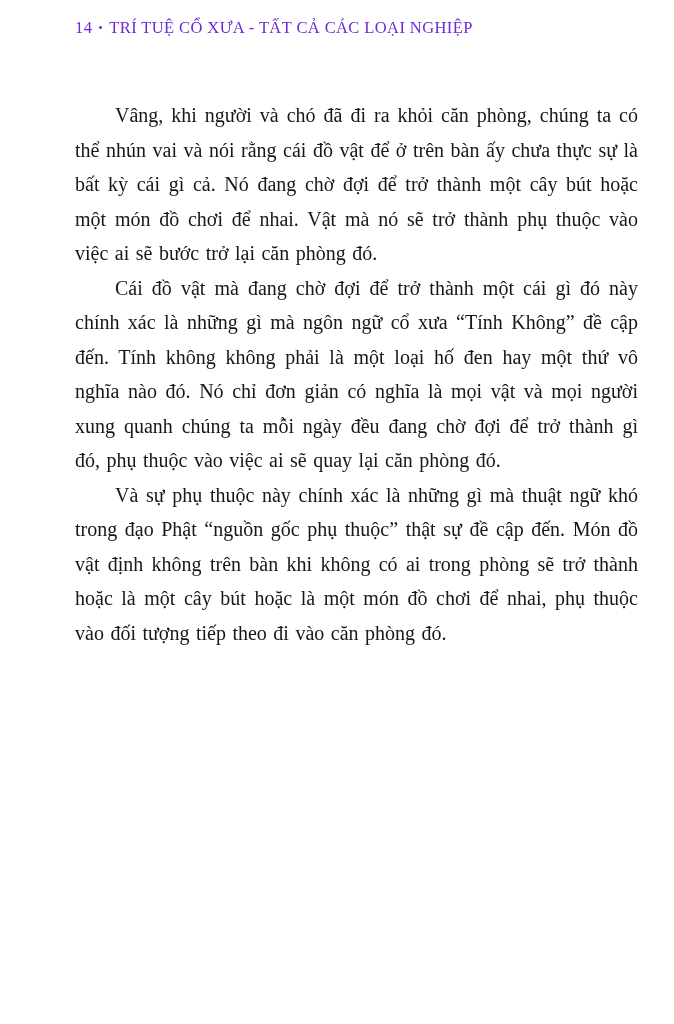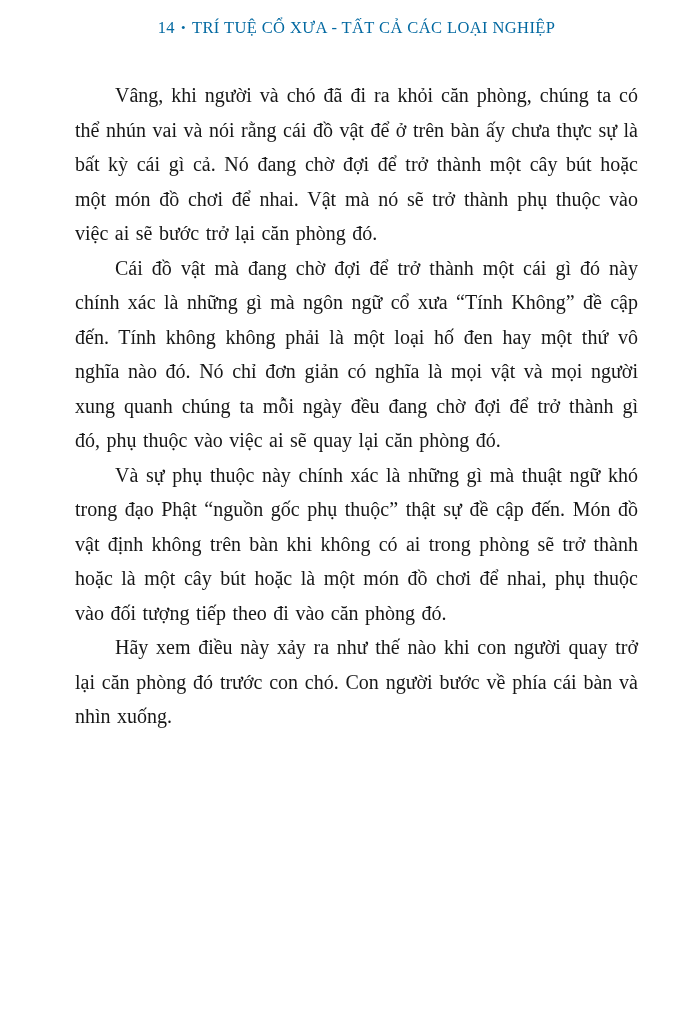--- a/index.html
+++ b/index.html
@@ -15,31 +15,30 @@
     background: #ffffff;
     color: #1b1b1b;
     font-family: "Liberation Serif", "DejaVu Serif", serif;
     overflow: hidden;
     box-sizing: border-box;
     padding: 18px 36px 0 75px;
   }
   .running-header {
     font-size: 16.5px;
     letter-spacing: 0.4px;
-    color: #0369a1;
+    color: #6d28d9;
     white-space: nowrap;
-    text-align: center;
   }
   .running-header .sep {
     margin: 0 6px;
     font-size: 13px;
     vertical-align: 1px;
   }
   .body-text {
-    margin-top: 40px;
+    margin-top: 60px;
   }
   .body-text p {
     margin: 0;
     font-size: 20px;
     line-height: 34.5px;
     text-align: justify;
     text-indent: 40px;
     word-spacing: 1.5px;
     color: #171717;
   }
@@ -50,16 +49,15 @@
 <div class="page">
 
   <div class="running-header">
     <span>14</span><span class="sep">•</span><span>TRÍ TUỆ CỔ XƯA - TẤT CẢ CÁC LOẠI NGHIỆP</span>
   </div>
 
   <div class="body-text">
     <p>Vâng, khi người và chó đã đi ra khỏi căn phòng, chúng ta có thể nhún vai và nói rằng cái đồ vật để ở trên bàn ấy chưa thực sự là bất kỳ cái gì cả. Nó đang chờ đợi để trở thành một cây bút hoặc một món đồ chơi để nhai. Vật mà nó sẽ trở thành phụ thuộc vào việc ai sẽ bước trở lại căn phòng đó.</p>
     <p>Cái đồ vật mà đang chờ đợi để trở thành một cái gì đó này chính xác là những gì mà ngôn ngữ cổ xưa “Tính Không” đề cập đến. Tính không không phải là một loại hố đen hay một thứ vô nghĩa nào đó. Nó chỉ đơn giản có nghĩa là mọi vật và mọi người xung quanh chúng ta mỗi ngày đều đang chờ đợi để trở thành gì đó, phụ thuộc vào việc ai sẽ quay lại căn phòng đó.</p>
     <p>Và sự phụ thuộc này chính xác là những gì mà thuật ngữ khó trong đạo Phật “nguồn gốc phụ thuộc” thật sự đề cập đến. Món đồ vật định không trên bàn khi không có ai trong phòng sẽ trở thành hoặc là một cây bút hoặc là một món đồ chơi để nhai, phụ thuộc vào đối tượng tiếp theo đi vào căn phòng đó.</p>
-    <p>Hãy xem điều này xảy ra như thế nào khi con người quay trở lại căn phòng đó trước con chó. Con người bước về phía cái bàn và nhìn xuống.</p>
   </div>
 
 </div>
 
 </body></html>

